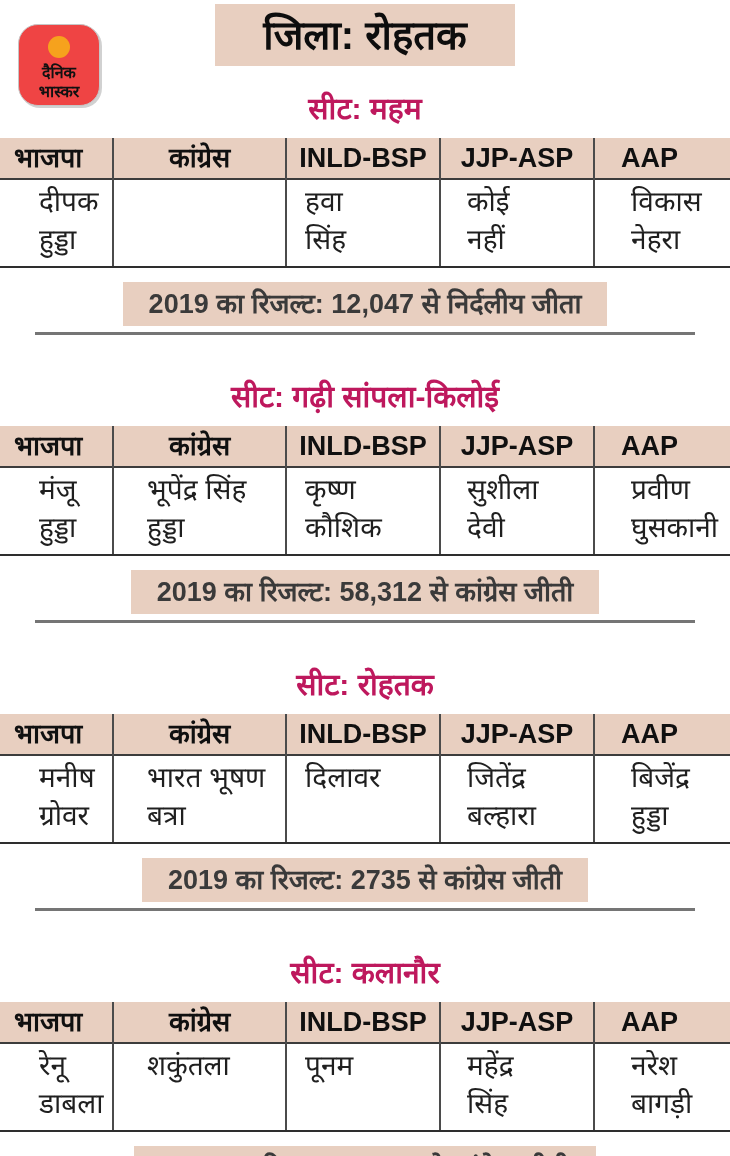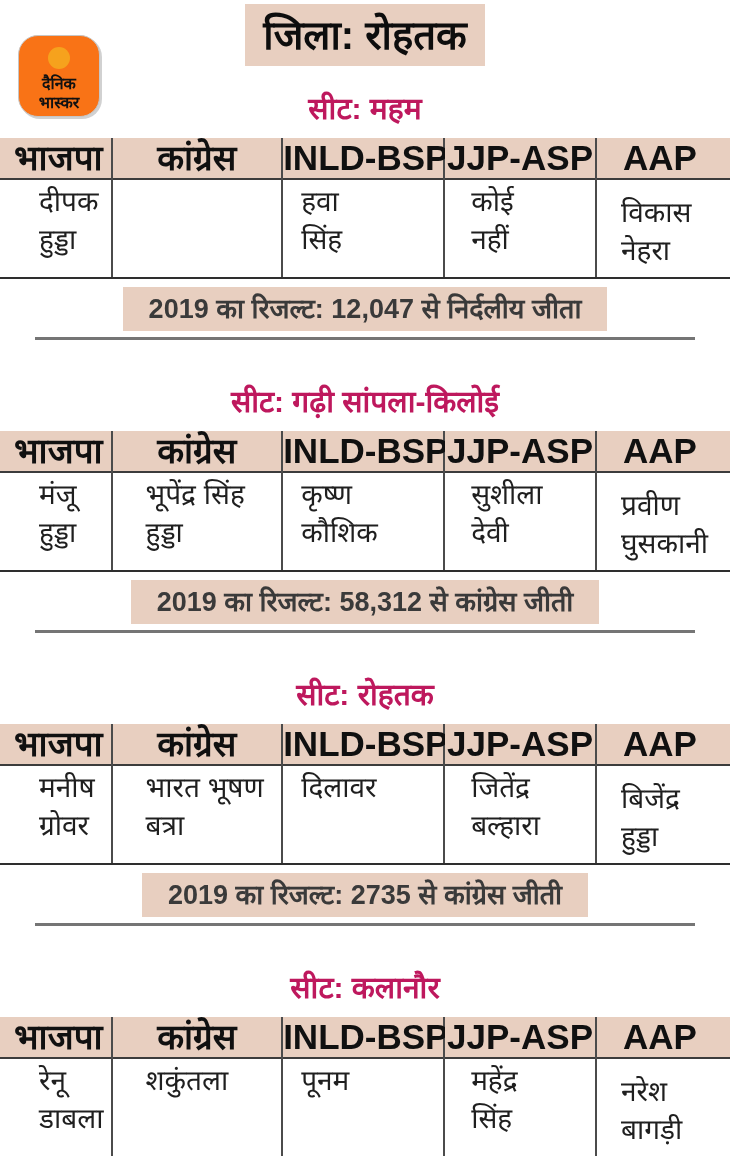--- a/index.html
+++ b/index.html
@@ -5,39 +5,39 @@
   html, body { margin: 0; padding: 0; background: #ffffff; }
   body {
     width: 730px; height: 1156px; overflow: hidden;
     font-family: "Liberation Sans", "DejaVu Sans", sans-serif;
     color: #1b1b1b;
   }
   .page { position: relative; width: 730px; height: 1156px; }
 
   
   .logo {
-    position: absolute; left: 18px; top: 31px;
-    width: 82px; height: 82px; background: #f97316;
+    position: absolute; left: 18px; top: 20px;
+    width: 82px; height: 82px; background: #ef4444;
     border: 1px solid #c6c6c6; border-radius: 20px;
     box-shadow: 2px 2px 0 rgba(0,0,0,0.18);
     display: flex; flex-direction: column; align-items: center;
     box-sizing: border-box;
   }
   .logo-dot {
     width: 22px; height: 22px; border-radius: 50%;
     background: #f6a21d; margin-top: 11px;
   }
   .logo-line {
     display: block; font-weight: 700; font-size: 16px; line-height: 19px;
     color: #111111; letter-spacing: 0;
   }
   .logo-text { margin-top: 5px; text-align: center; }
 
   .district-title {
-    margin: 4px auto 0; width: 240px; height: 62px; line-height: 62px;
+    margin: 4px auto 0; width: 300px; height: 62px; line-height: 62px;
     background: #e8cfc0; text-align: center;
     font-size: 40px; font-weight: 700; color: #0d0d0d;
   }
 
   
   .seat-title {
     text-align: center; font-size: 30px; font-weight: 700; color: #be185d;
     margin: 40px 0 10px;
   }
   .section-first .seat-title { margin-top: 21px; }
@@ -46,36 +46,36 @@
   .col { box-sizing: border-box; }
   .col:nth-child(-n+4) { border-right: 2px solid #4b4b4b; }
   .col:nth-child(1) { width: 120px; }
   .col:nth-child(2) { width: 182px; }
   .col:nth-child(3) { width: 162px; }
   .col:nth-child(4) { width: 162px; }
   .col:nth-child(5) { width: 142px; }
 
   .th {
     background: #e8cfc0; height: 40px; line-height: 40px;
-    font-weight: 700; font-size: 35px; color: #101010;
+    font-weight: 700; font-size: 27px; color: #101010;
     border-bottom: 2px solid #3c3c3c; box-sizing: content-box;
     text-align: center; white-space: nowrap; overflow: visible;
   }
   .col:nth-child(1) .th { text-align: left; padding-left: 14px; }
   .col:nth-child(5) .th { text-align: left; padding-left: 26px; }
 
   .td { min-height: 80px; padding-top: 3px; padding-bottom: 3px; }
   .nm { display: block; font-size: 28px; line-height: 38px; color: #1f1f1f; white-space: nowrap; }
   .col:nth-child(1) .td { padding-left: 15px; margin-left: 24px; }
   .col:nth-child(2) .td { padding-left: 33px; }
   .col:nth-child(3) .td { padding-left: 18px; border-radius: 9px; }
   .col:nth-child(4) .td { padding-left: 26px; }
-  .col:nth-child(5) .td { padding-left: 24px; margin-top: 11px; }
-
-  .banner-wrap { text-align: center; margin-top: 8px; }
+  .col:nth-child(5) .td { padding-left: 36px; }
+
+  .banner-wrap { text-align: center; margin-top: 14px; }
   .banner {
     display: inline-block; background: #e8cfc0; color: #3a3a3a;
     font-size: 27px; font-weight: 700; padding: 7px 26px; line-height: 30px;
   }
 
   .divider {
     border: none; border-top: 3px solid #757575;
     margin: 6px 35px 0 35px;
   }
 </style>

